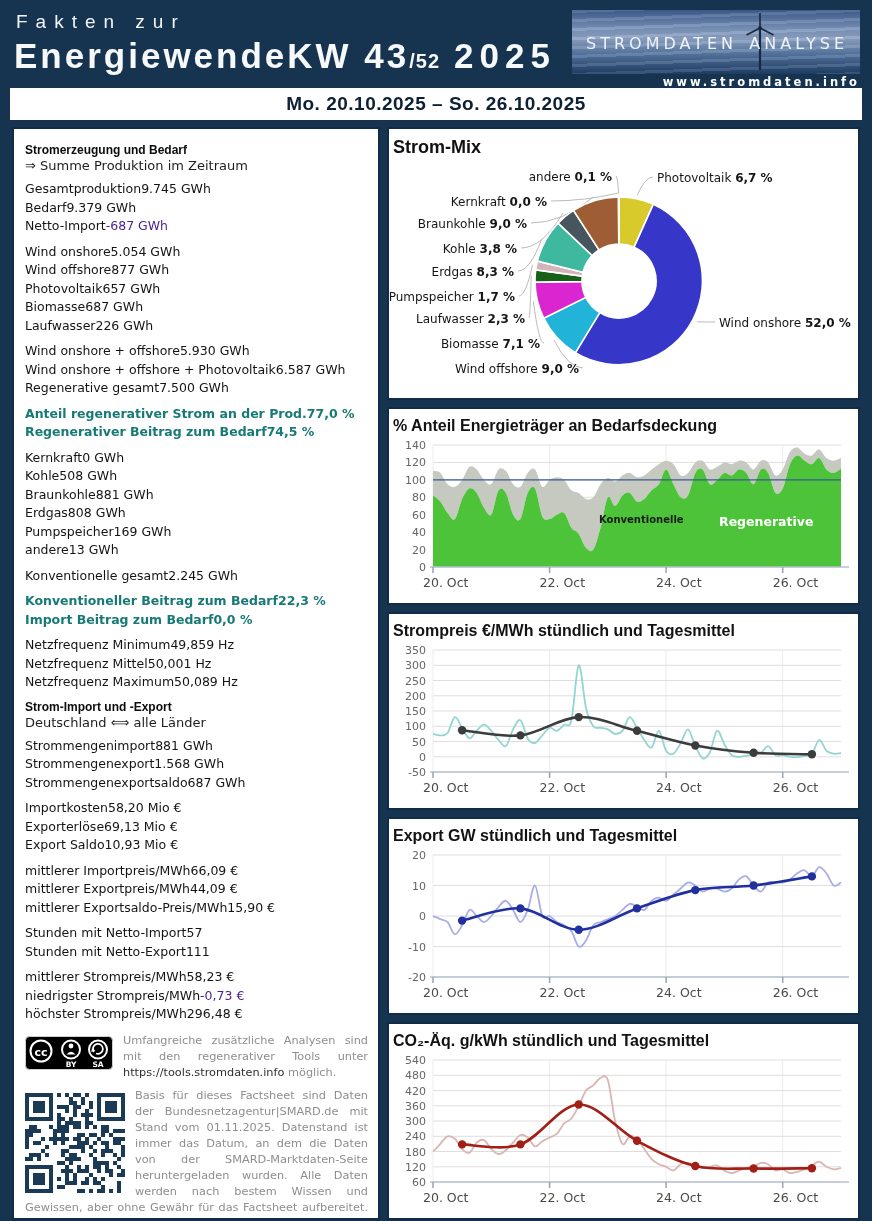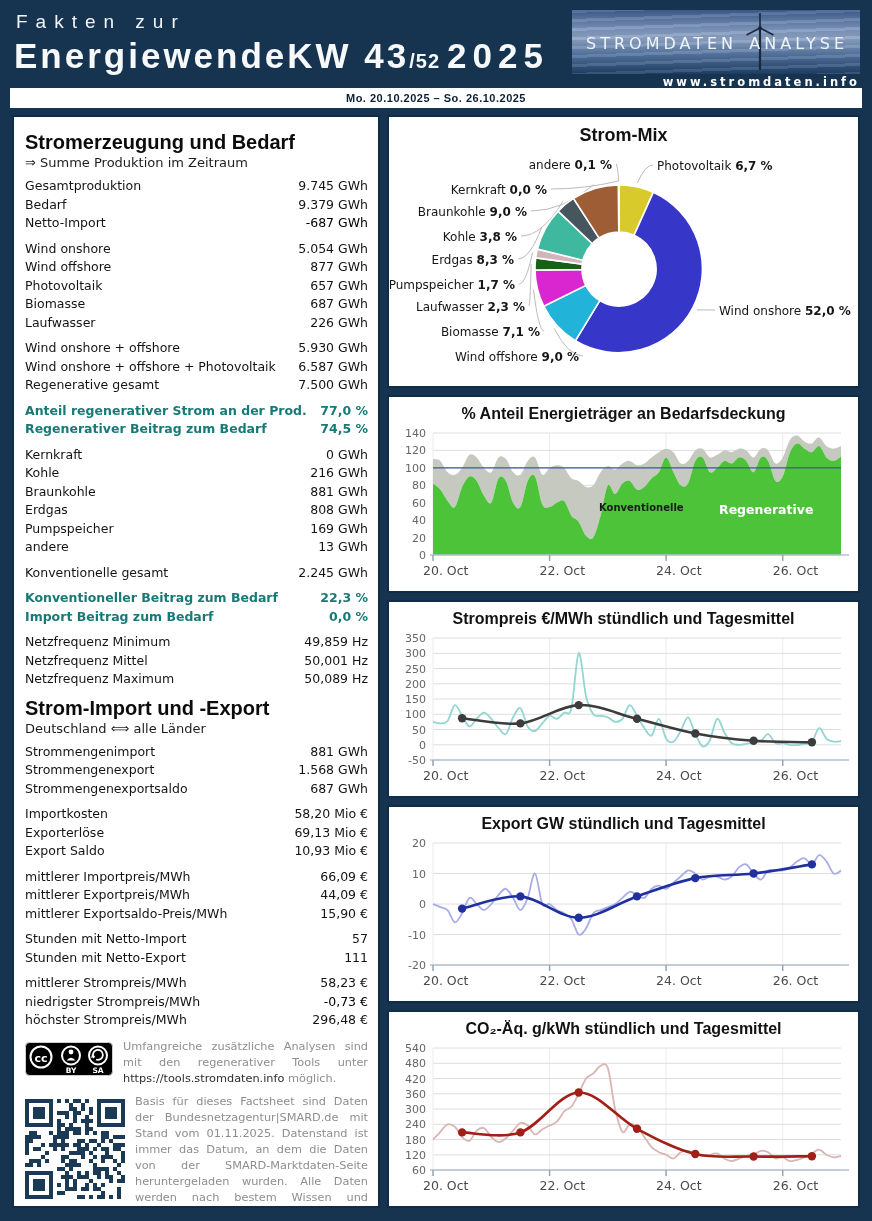--- a/index.html
+++ b/index.html
@@ -3,47 +3,47 @@
 <meta charset="utf-8">
 <style>
   html,body{margin:0;padding:0}
   body{width:872px;height:1221px;background:#16344f;font-family:"DejaVu Sans",sans-serif;position:relative;overflow:hidden}
   
   .header{height:88px;position:relative;color:#fff}
   .eyebrow{position:absolute;left:16px;top:11px;font-family:"Liberation Sans",sans-serif;font-size:19px;letter-spacing:8px;color:#f2f5f8}
   .title-line{position:absolute;left:14px;top:36px;font-family:"Liberation Sans",sans-serif;font-weight:700;font-size:35px;letter-spacing:3px;white-space:nowrap;color:#f6f8fa}
   .kw{}
   .kwdiv{font-size:20px;letter-spacing:1px}
-  .yr{margin-left:7px;letter-spacing:6px}
+  .yr{margin-left:14px;letter-spacing:6px}
   .logo{position:absolute;right:12px;top:10px;width:288px;height:64px;background:linear-gradient(180deg,#3d5c8e 0%,#7e96bd 30%,#8da3c4 45%,#54749f 70%,#1f3f66 100%);overflow:hidden}
   .logo:after{content:"";position:absolute;inset:0;background:repeating-linear-gradient(178deg,rgba(255,255,255,0.10) 0 3px,rgba(0,0,0,0.05) 3px 9px)}
   .logo-text-l{position:absolute;left:14px;top:24px;font-size:16px;letter-spacing:4px;color:#eef3fa;z-index:3}
   .logo-text-r{position:absolute;right:12px;top:24px;font-size:16px;letter-spacing:4px;color:#eef3fa;z-index:3}
   .turb{position:absolute;left:168px;top:2px;z-index:2}
   .logo-url{position:absolute;right:12px;top:75px;font-size:11.5px;font-weight:700;letter-spacing:3px;color:#ffffff}
   
-  .datebar{margin:0 10px;height:20px;background:#ffffff;display:flex;align-items:center;justify-content:center;font-family:"Liberation Sans",sans-serif;font-weight:700;font-size:11px;color:#0d2036;letter-spacing:.5px}
+  .datebar{margin:0 10px;height:32px;background:#ffffff;display:flex;align-items:center;justify-content:center;font-family:"Liberation Sans",sans-serif;font-weight:700;font-size:19px;color:#0d2036;letter-spacing:.5px}
   
   .main{display:flex;gap:7px;margin:7px 10px 0 12px}
   .left-panel{width:368px;height:1093px;background:#fff;border:2px solid #0f2d48;box-sizing:border-box;padding:6px 10px 4px 11px;overflow:hidden}
   .right-col{display:flex;flex-direction:column;gap:7px;width:473px}
   .panel{background:#fff;border:2px solid #0f2d48;box-sizing:border-box}
   #p1{height:273px}
   #p2,#p3,#p4,#p5{height:198px}
-  .chart-title{text-align:center;font-family:"Liberation Sans",sans-serif;font-weight:700;font-size:16px;color:#121212;margin:8px 4px 0}
+  .chart-title{font-family:"Liberation Sans",sans-serif;font-weight:700;font-size:16px;color:#121212;margin:8px 4px 0}
   #p1 .chart-title{font-size:18px}
   svg{display:block}
   
-  .sec-title{font-family:"Liberation Sans",sans-serif;font-size:20px;font-weight:700;color:#0c0c0c;margin-top:8px}
+  .sec-title{font-family:"Liberation Sans",sans-serif;font-size:12px;font-weight:700;color:#0c0c0c;margin-top:8px}
   .sec-sub{font-size:13px;color:#1d1d1d;margin-top:1px}
   .group{margin-top:7px}
-  .row{display:flex;justify-content:space-between;font-size:12.5px;line-height:18.5px;color:#141414}
+  .row{display:flex;justify-content:flex-start;font-size:12.5px;line-height:18.5px;color:#141414}
   .row .v{white-space:nowrap}
   .group.teal .row{color:#177a76;font-weight:700}
-  .v.red{color:#000000}
+  .v.red{color:#4c1d95}
   
   .lic{margin-top:9px;font-size:11.3px;color:#8e8e8e;text-align:justify;line-height:1.42}
   .badge{float:left;margin:3px 10px 2px 0}
   .qr{float:left;margin:5px 10px 2px 0}
   .lnk{color:#2e2e2e;font-weight:400}
   .yt{font-size:11px;fill:#666}
   .xt{font-size:12.5px;fill:#4a4a4a}
   .dlab{font-size:12px;fill:#161616}
 </style>
 </head>
@@ -136,21 +136,21 @@
               <span class="v">74,5 %</span>
             </div>
           </div>
           <div class="group">
             <div class="row">
               <span class="l">Kernkraft</span>
               <span class="v">0 GWh</span>
             </div>
             <div class="row">
               <span class="l">Kohle</span>
-              <span class="v">216 GWh</span>
+              <span class="v">508 GWh</span>
             </div>
             <div class="row">
               <span class="l">Braunkohle</span>
               <span class="v">881 GWh</span>
             </div>
             <div class="row">
               <span class="l">Erdgas</span>
               <span class="v">808 GWh</span>
             </div>
             <div class="row">

